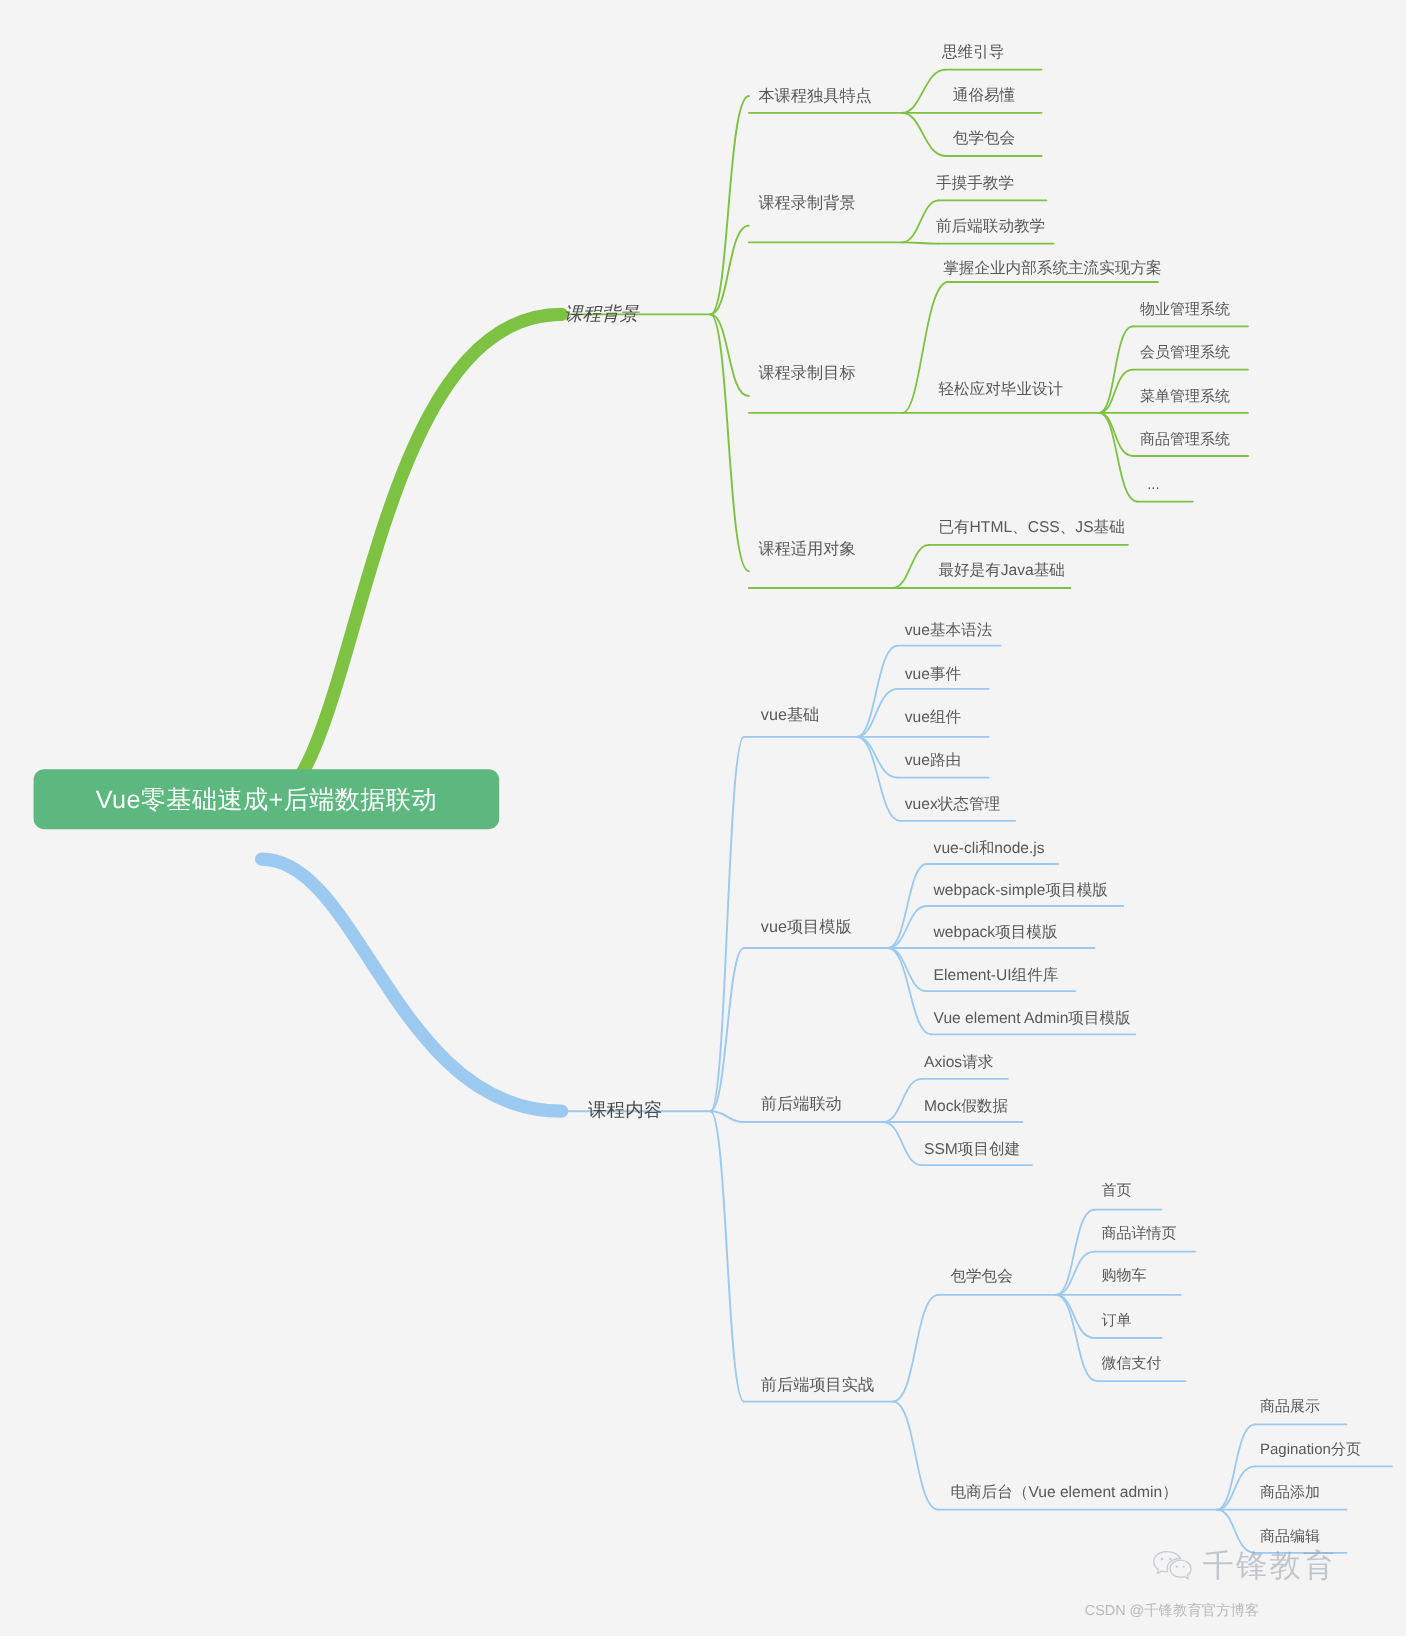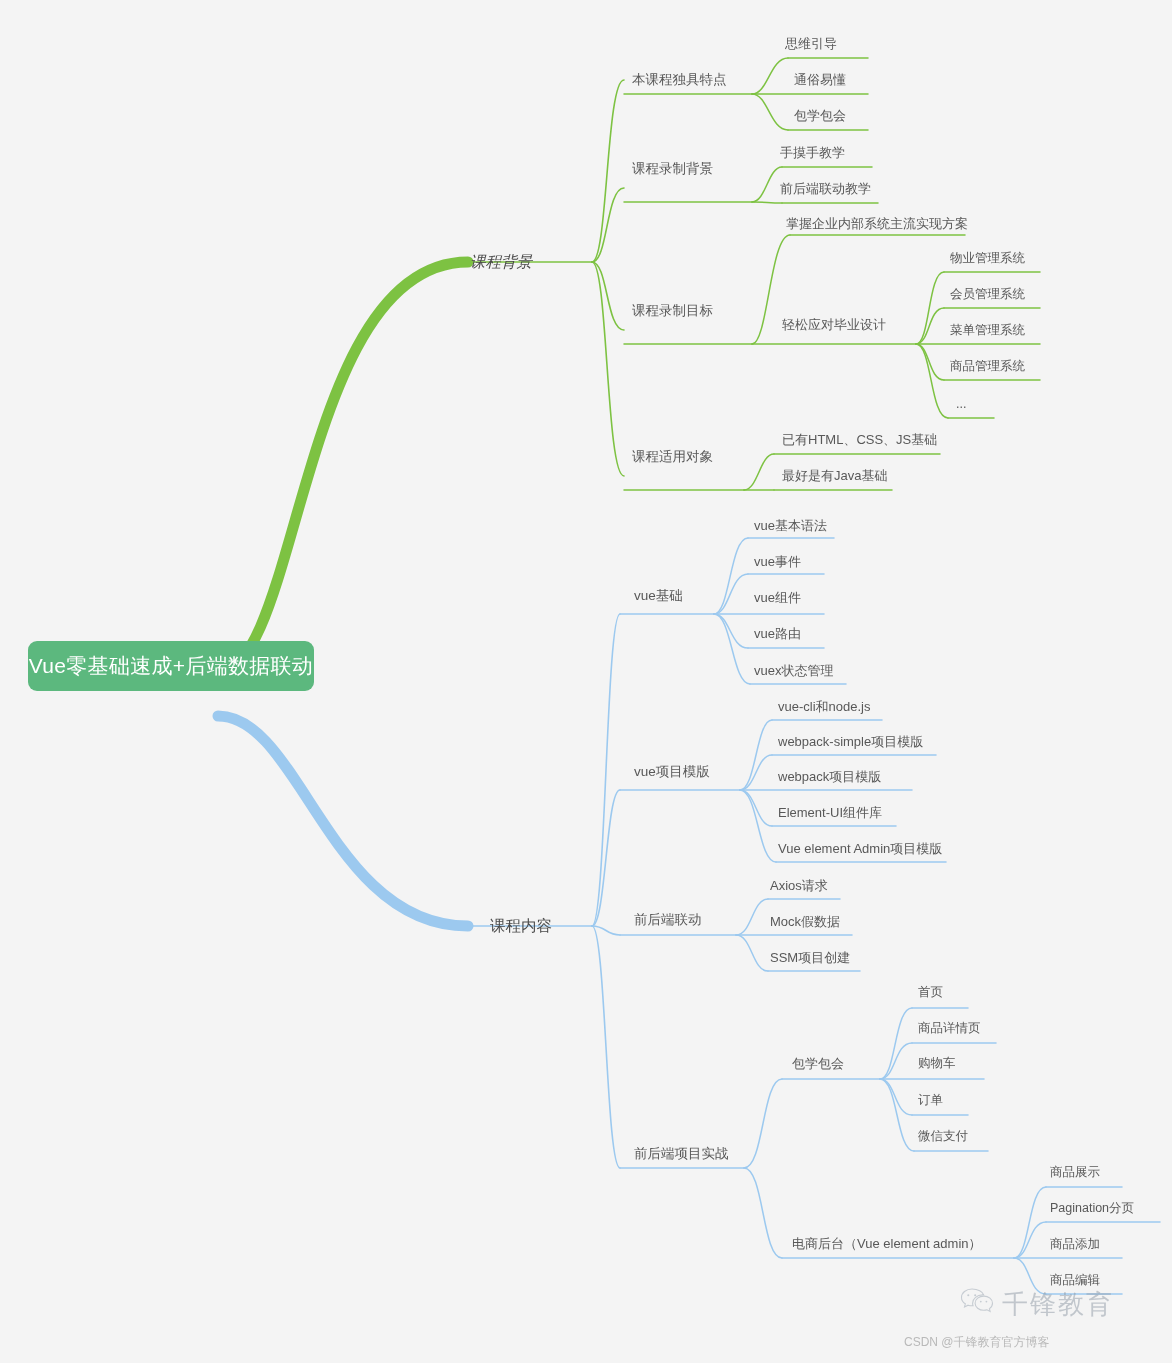--- a/index.html
+++ b/index.html
@@ -37,20 +37,21 @@
   }
   .wm-bottom{
     position:absolute;
     color:#b9b9b9;
     font-size:12px;
     white-space:nowrap;
   }
   .wm-brand{
     position:absolute;
     display:flex;
+    align-items:center;
     gap:8px;
     opacity:.5;
   }
   .wm-brand .wm-text{
     color:#8f9aa6;
     font-size:26px;
     white-space:nowrap;
     letter-spacing:2px;
   }
   .wechat-icon{display:block;}
@@ -165,21 +166,21 @@
       <path d="M 1014,1258 C 1030,1258 1028,1187 1046,1187" stroke="#9cc9ef" stroke-width="1.5"></path>
       <path d="M 1046,1187 L 1122,1187" stroke="#9cc9ef" stroke-width="1.5"></path>
       <path d="M 1014,1258 C 1030,1258 1028,1222 1046,1222" stroke="#9cc9ef" stroke-width="1.5"></path>
       <path d="M 1046,1222 L 1160,1222" stroke="#9cc9ef" stroke-width="1.5"></path>
       <path d="M 1014,1258 L 1122,1258" stroke="#9cc9ef" stroke-width="1.5"></path>
       <path d="M 1014,1258 C 1030,1258 1028,1294 1046,1294" stroke="#9cc9ef" stroke-width="1.5"></path>
       <path d="M 1046,1294 L 1122,1294" stroke="#9cc9ef" stroke-width="1.5"></path>
     </g>
   </svg>
 
-  <div class="root-node" style="left:28px;top:666px;width:286px;height:50px;transform:translateY(-25px);">Vue零基础速成+后端数据联动</div>
+  <div class="root-node" style="left:28px;top:666px;width:388px;height:50px;transform:translateY(-25px);">Vue零基础速成+后端数据联动</div>
 
   <div class="lbl l1" style="left:470px;top:262px;font-style:italic;">课程背景</div>
   <div class="lbl l1" style="left:490px;top:926px;">课程内容</div>
 
   <div class="lbl l2" style="left:632px;top:80px;">本课程独具特点</div>
   <div class="lbl l3" style="left:785px;top:43px;">思维引导</div>
   <div class="lbl l3" style="left:794px;top:79px;">通俗易懂</div>
   <div class="lbl l3" style="left:794px;top:115px;">包学包会</div>
 
   <div class="lbl l2" style="left:632px;top:169px;">课程录制背景</div>

